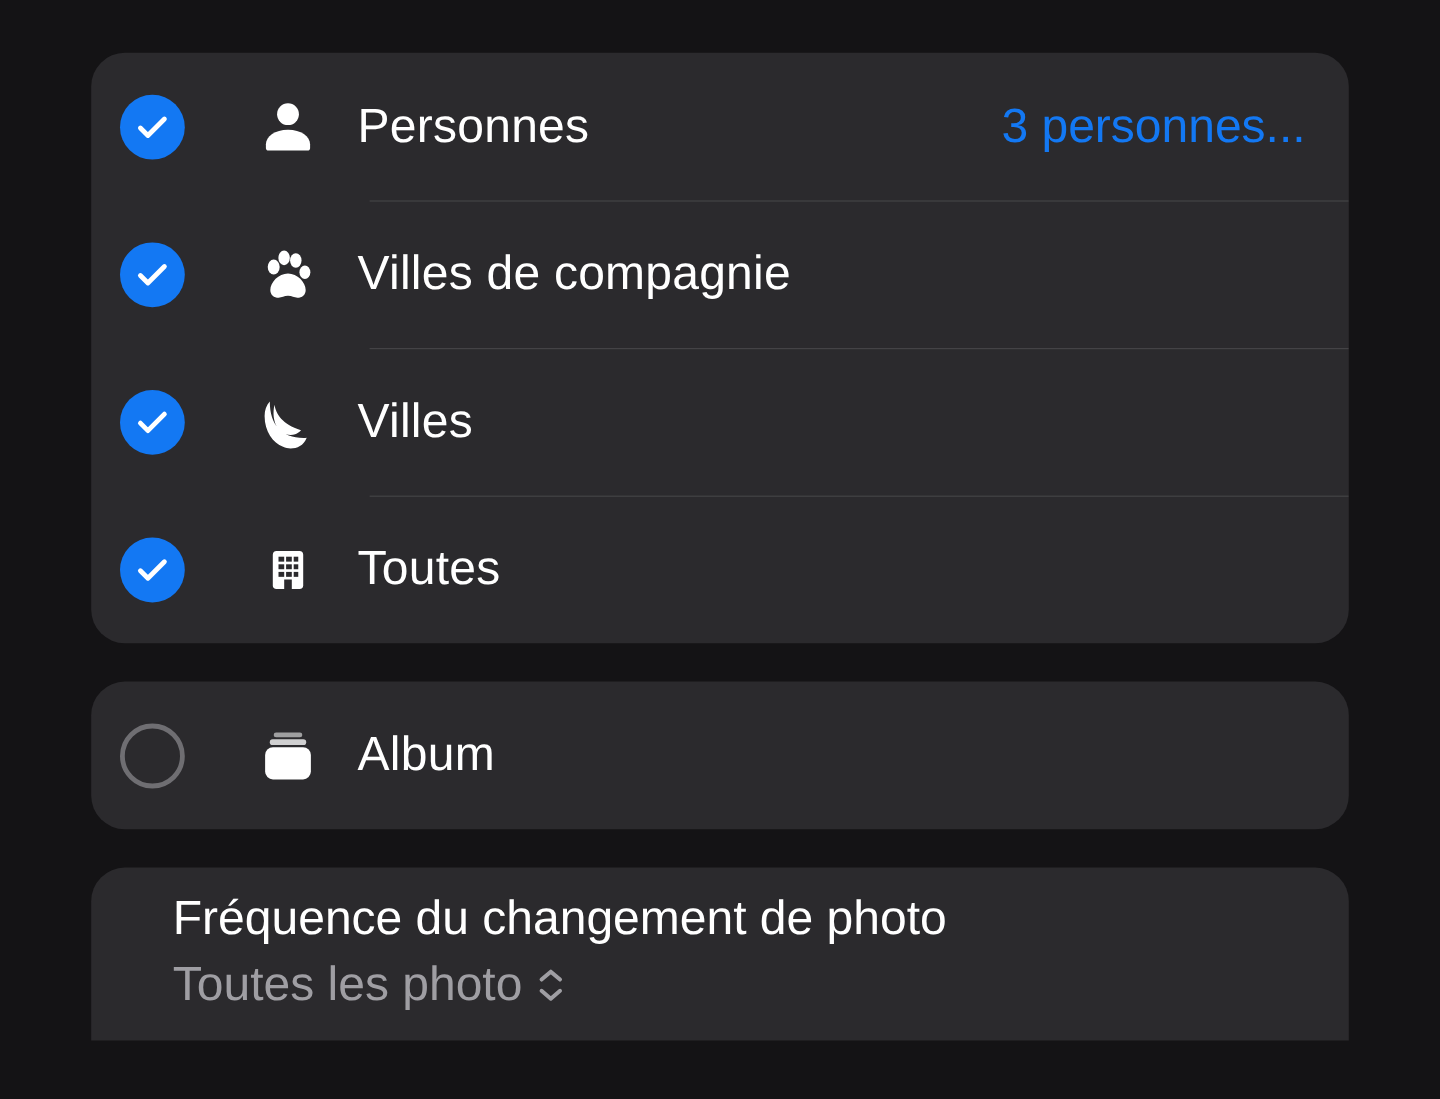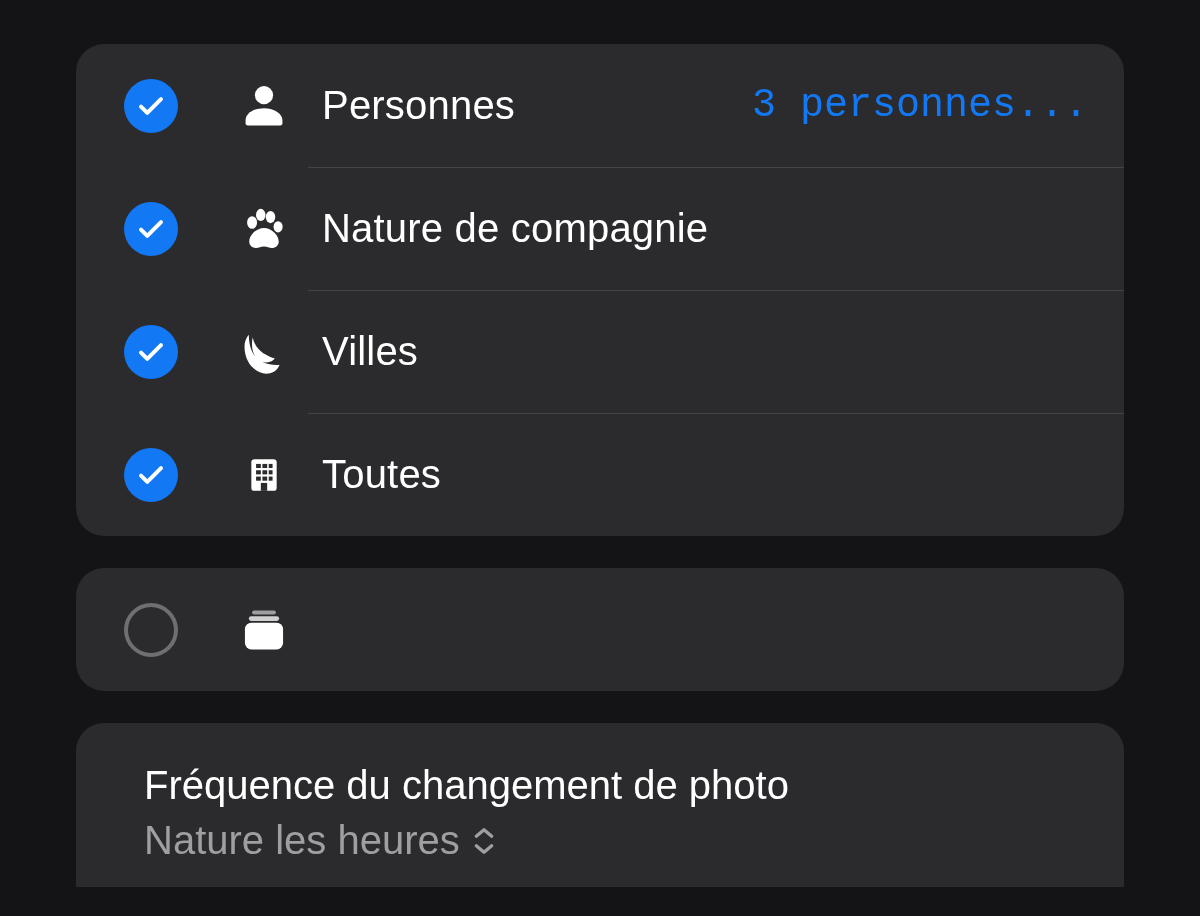--- a/index.html
+++ b/index.html
@@ -28,21 +28,21 @@
     .panel{
       background:var(--panel);
       border-radius:28px;
       margin-bottom:32px;
       overflow:hidden;
     }
     .row{
       display:flex;
       align-items:center;
       height:123px;
-      padding:0 36px 0 48px;
+      padding:0 36px 0 24px;
       position:relative;
     }
     .row + .row::before{
       content:"";
       position:absolute;
       top:0;
       left:232px;
       right:0;
       height:1px;
       background:var(--divider);
@@ -71,26 +71,25 @@
       font-weight:400;
       letter-spacing:0.2px;
       flex:1 1 auto;
       white-space:nowrap;
     }
     .detail{
       font-size:40px;
       color:var(--accent);
       font-weight:400;
       white-space:nowrap;
-      font-family:Liberation Mono, monospace;
     }
     .freq-panel{
       background:var(--panel);
       border-radius:28px 28px 0 0;
-      padding:40px 40px 24px 68px;
+      padding:20px 40px 24px 68px;
     }
     .freq-title{
       font-size:40px;
       color:var(--text);
       margin-bottom:10px;
     }
     .freq-value-row{
       display:flex;align-items:center;gap:10px;
       color:var(--muted);
       font-size:40px;
@@ -133,21 +132,21 @@
       </span>
       <span class="icon-wrap">
         <svg viewBox="0 0 24 24">
           <ellipse cx="6.5" cy="9" rx="2.3" ry="2.9"></ellipse>
           <ellipse cx="10.5" cy="5.5" rx="2.2" ry="2.8"></ellipse>
           <ellipse cx="15" cy="6.5" rx="2.2" ry="2.8"></ellipse>
           <ellipse cx="18.5" cy="11" rx="2.1" ry="2.6"></ellipse>
           <path d="M12 11.5c-3.6 0-6.8 3.4-6.8 6.3 0 1.9 1.4 3 3.2 3 1.3 0 2-.7 3.6-.7s2.3.7 3.6.7c1.8 0 3.2-1.1 3.2-3 0-2.9-3.2-6.3-6.8-6.3z"></path>
         </svg>
       </span>
-      <span class="label">Nature de compagnie</span>
+      <span class="label">Villes de compagnie</span>
     </div>
 
     <div class="row">
       <span class="checkbox checked">
         <svg viewBox="0 0 24 24">
             <path d="M4 12.5l5 5L20 6.5" fill="none" stroke="#fff" stroke-width="3.2" stroke-linecap="round" stroke-linejoin="round"></path>
           </svg>
       </span>
       <span class="icon-wrap">
         <svg viewBox="0 0 24 24">
@@ -188,27 +187,28 @@
   <div class="panel">
     <div class="row">
       <span class="checkbox unchecked"></span>
       <span class="icon-wrap">
         <svg viewBox="0 0 24 24">
           <rect x="6.5" y="3" width="11" height="1.8" rx="0.9" fill="#fff" opacity="0.55"></rect>
           <rect x="5" y="5.6" width="14" height="2.2" rx="1.1" fill="#fff" opacity="0.78"></rect>
           <rect x="3.2" y="8.6" width="17.6" height="12.4" rx="3" fill="#fff"></rect>
         </svg>
       </span>
+      <span class="label">Album</span>
     </div>
   </div>
 
   <div class="freq-panel">
     <div class="freq-title">Fréquence du changement de photo</div>
     <div class="freq-value-row">
-      <span>Nature les heures</span>
+      <span>Toutes les photo</span>
       <span class="stepper-icon">
         <svg viewBox="0 0 20 12">
             <path d="M3 9l7-6 7 6"></path>
           </svg>
         <svg viewBox="0 0 20 12">
             <path d="M3 3l7 6 7-6"></path>
           </svg>
       </span>
     </div>
   </div>

